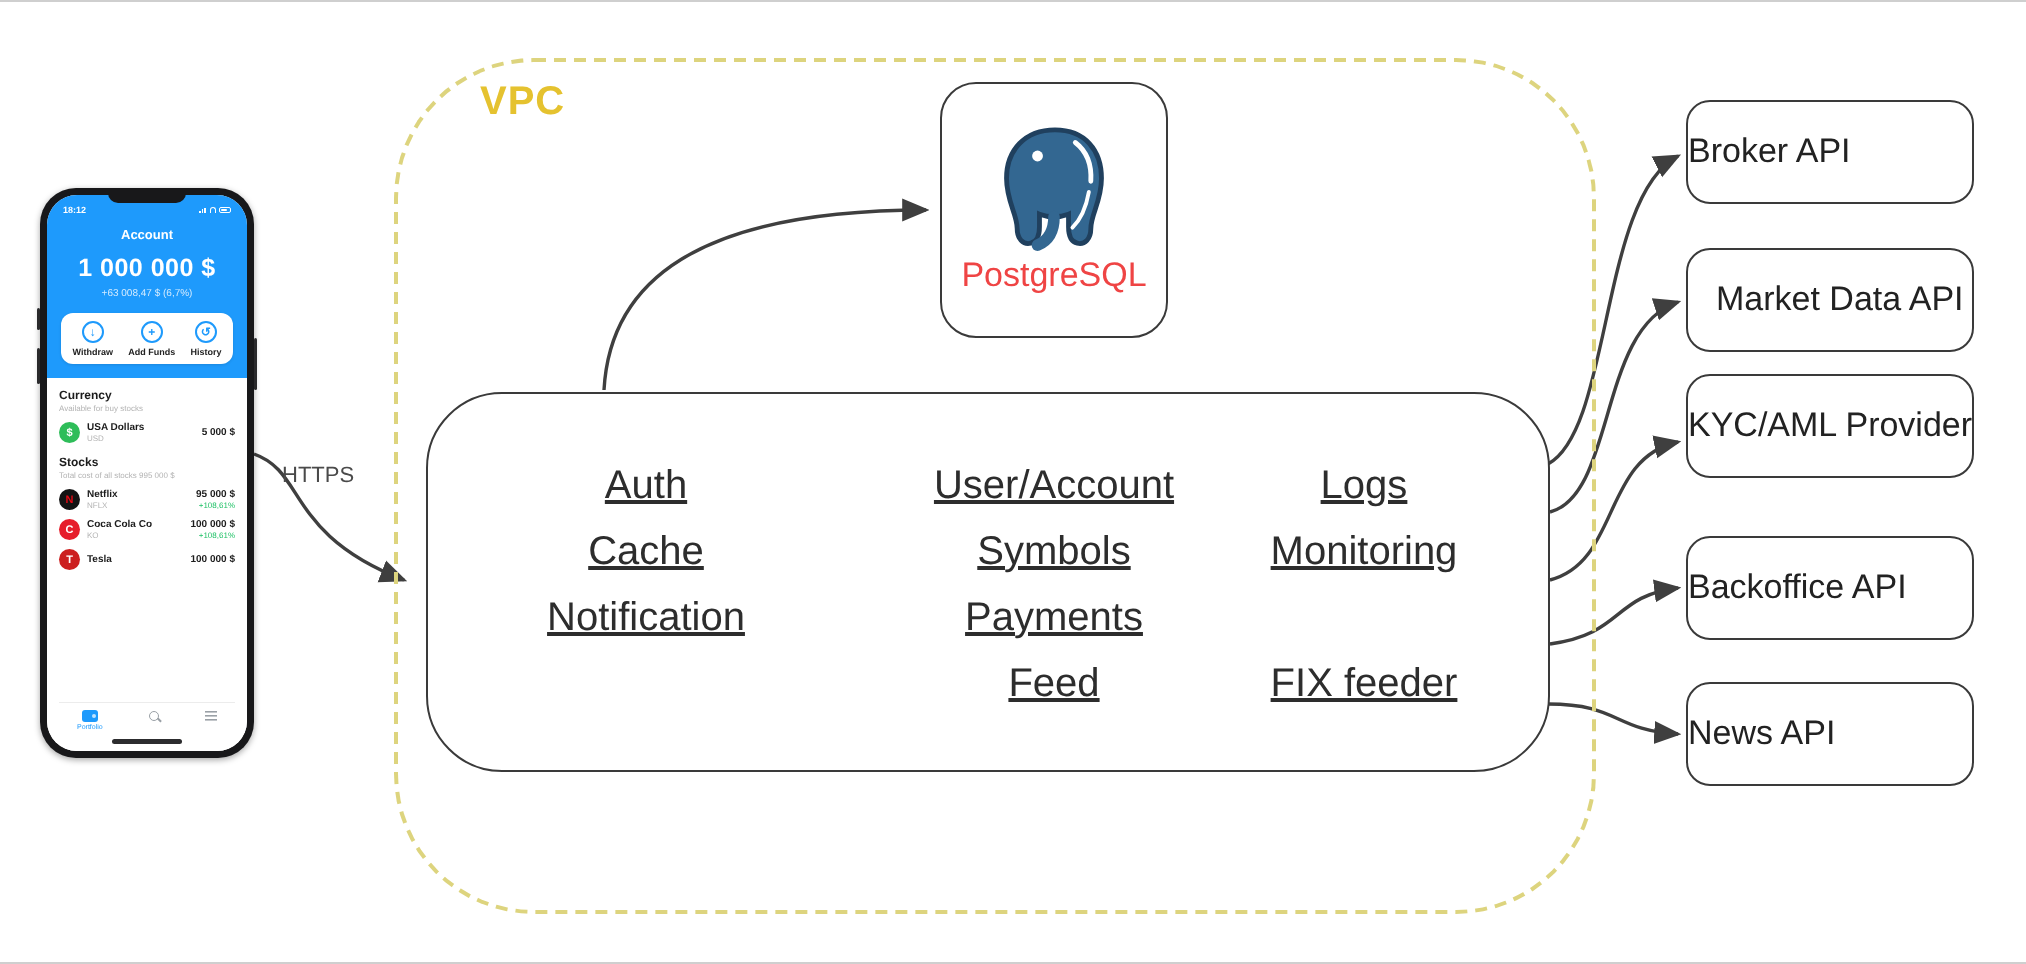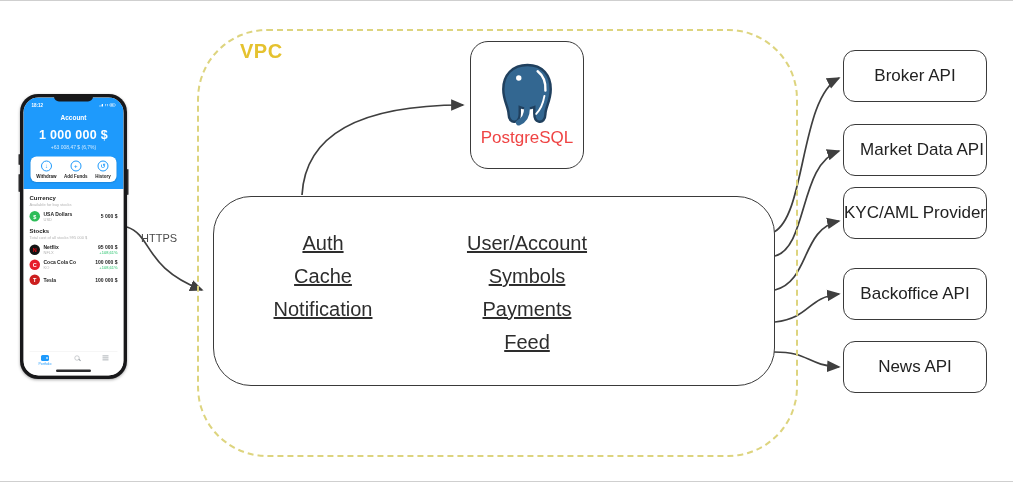--- a/index.html
+++ b/index.html
@@ -28,21 +28,21 @@
   .main-box { left:213px; top:195px; width:562px; height:190px; border-radius:38px; }
   .svc-col {
     position:absolute; top:30px; transform:translateX(-50%); text-align:center;
     font-size:20px; color:#2d2d2d; line-height:33px; white-space:nowrap;text-decoration:underline;
   }
   .svc-col span { display:block; }
   .svc-spacer { display:block; height:33px; }
   .col-1 { left:109px; } .col-2 { left:313px; } .col-3 { left:468px; }
   .api-box {
     left:843px; width:144px; height:52px; border-radius:12px;
-    display:flex; align-items:center; justify-content:center;
+    display:flex; align-items:center; justify-content:flex-start;
     font-size:17px; color:#222; white-space:nowrap;
   }
   .https-label { position:absolute; left:141px; top:231px; font-size:11px; color:#4a4a4a; }
   
   .phone-wrap { position:absolute; left:20px; top:93px; width:107px; height:357px; }
   .phone {
     width:214px; height:570px; transform:scale(0.5); transform-origin:0 0;
     background:#18181a; border-radius:36px; padding:7px; position:relative;
     box-shadow:0 2px 6px rgba(0,0,0,.35);
   }
@@ -157,20 +157,26 @@
       <span>Auth</span>
       <span>Cache</span>
       <span>Notification</span>
     </div>
     <div class="svc-col col-2">
       <span>User/Account</span>
       <span>Symbols</span>
       <span>Payments</span>
       <span>Feed</span>
     </div>
+    <div class="svc-col col-3">
+      <span>Logs</span>
+      <span>Monitoring</span>
+      <span class="svc-spacer"></span>
+      <span>FIX feeder</span>
+    </div>
   </div>
 
   <div class="node api-box" style="top:49px;">
       <span>Broker API</span>
     </div>
   <div class="node api-box" style="top:123px;padding-left:14px;">
       <span>Market Data API</span>
     </div>
   <div class="node api-box" style="top:186px;">
       <span>KYC/AML Provider</span>

